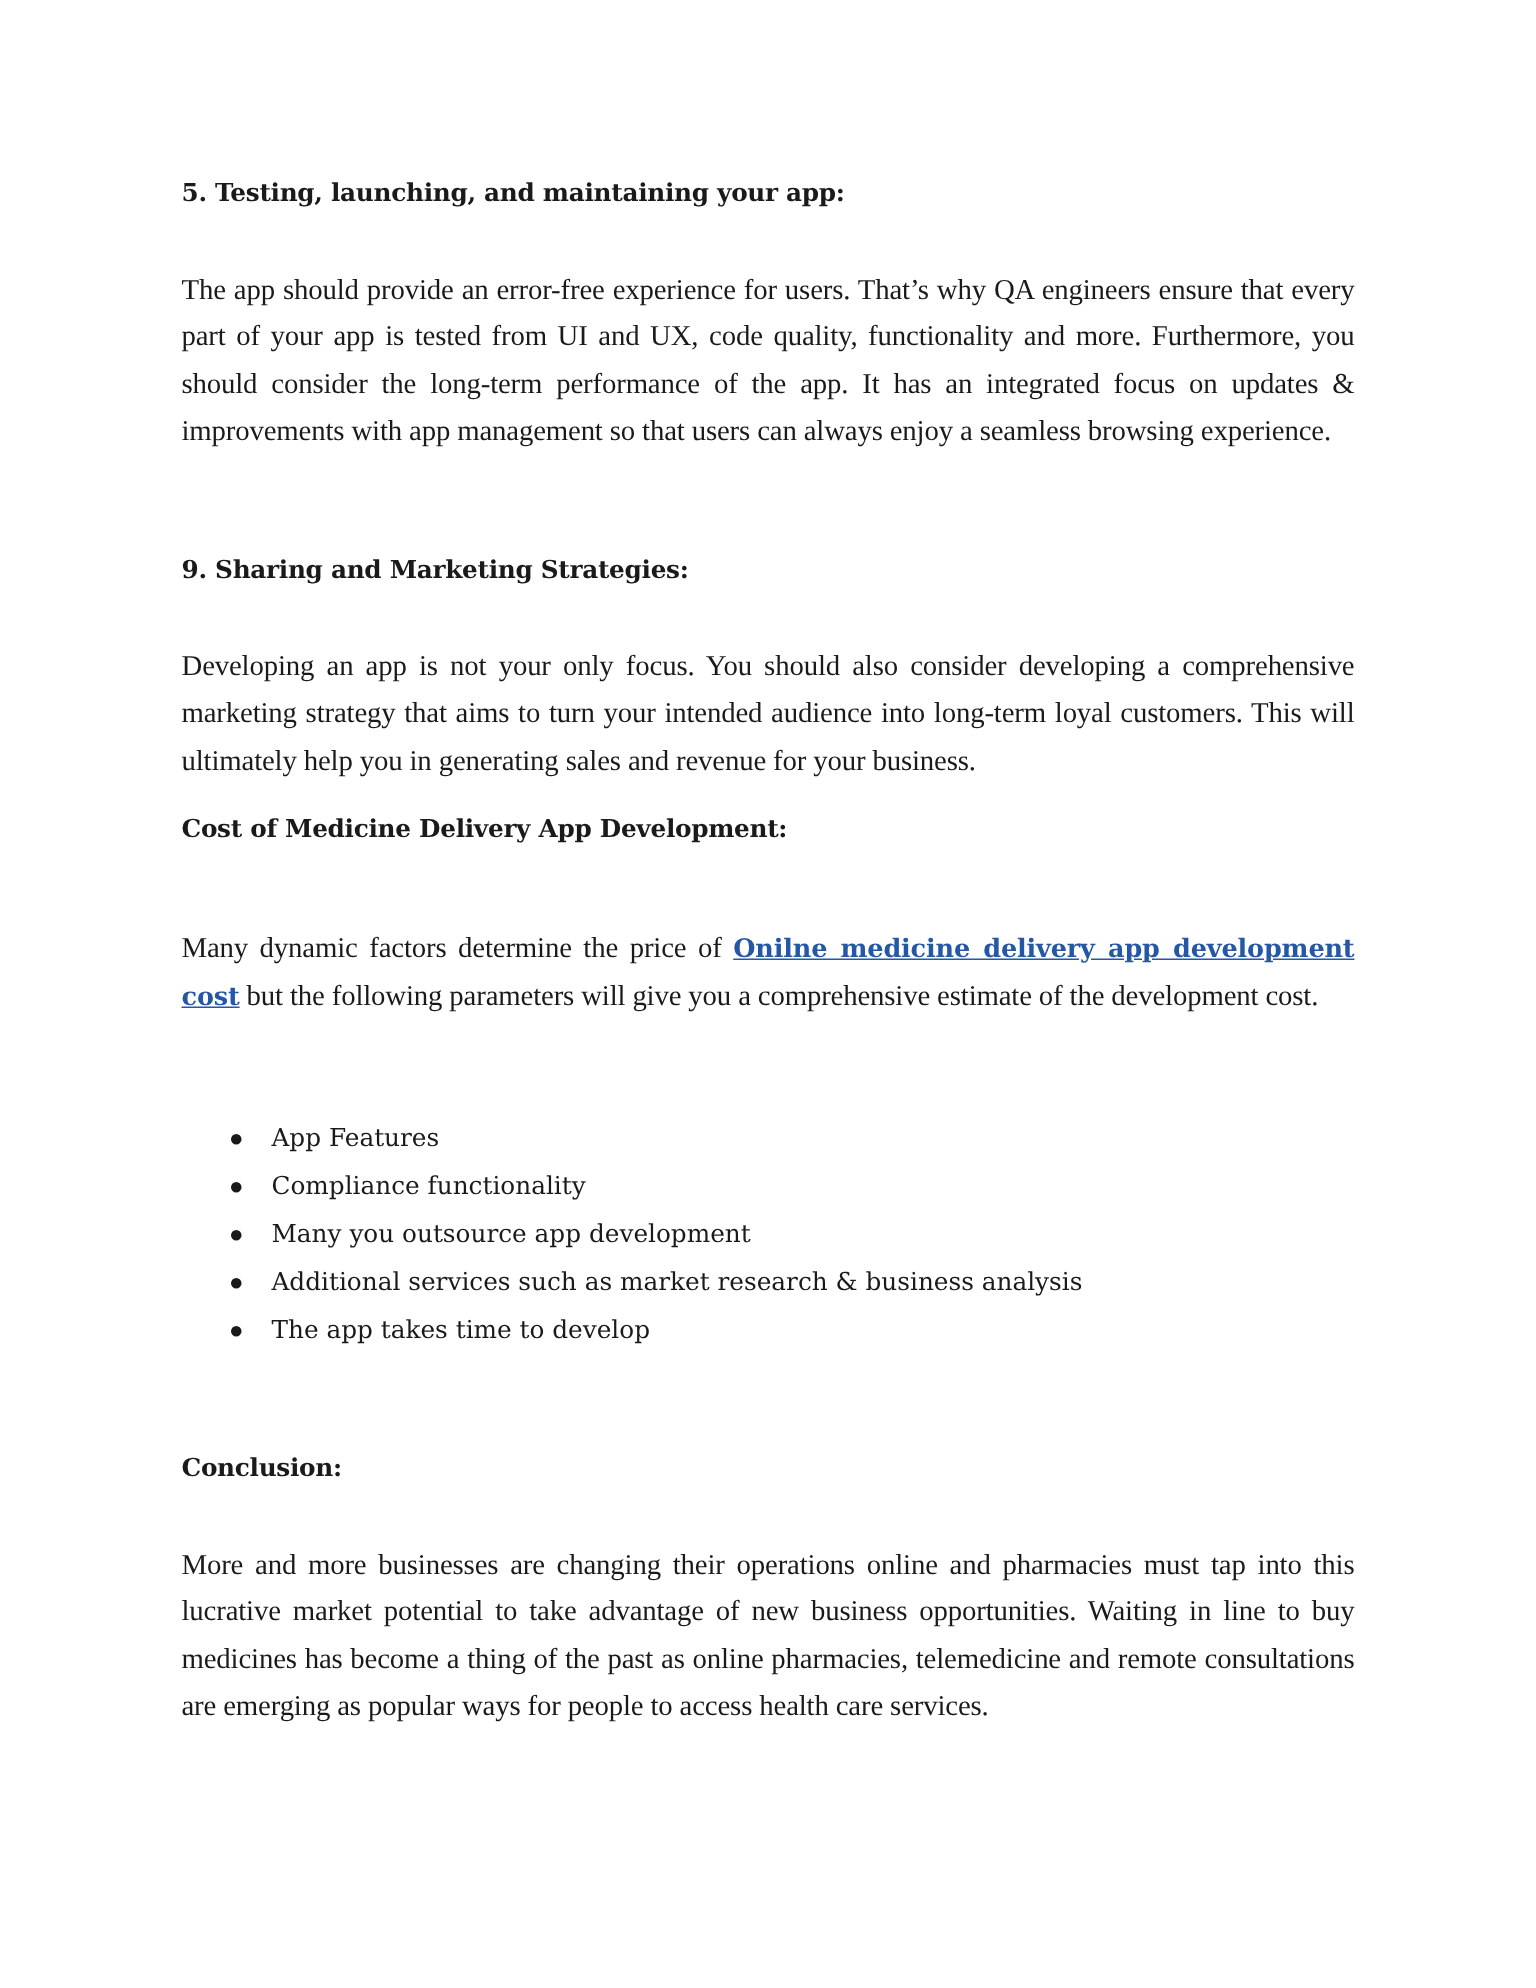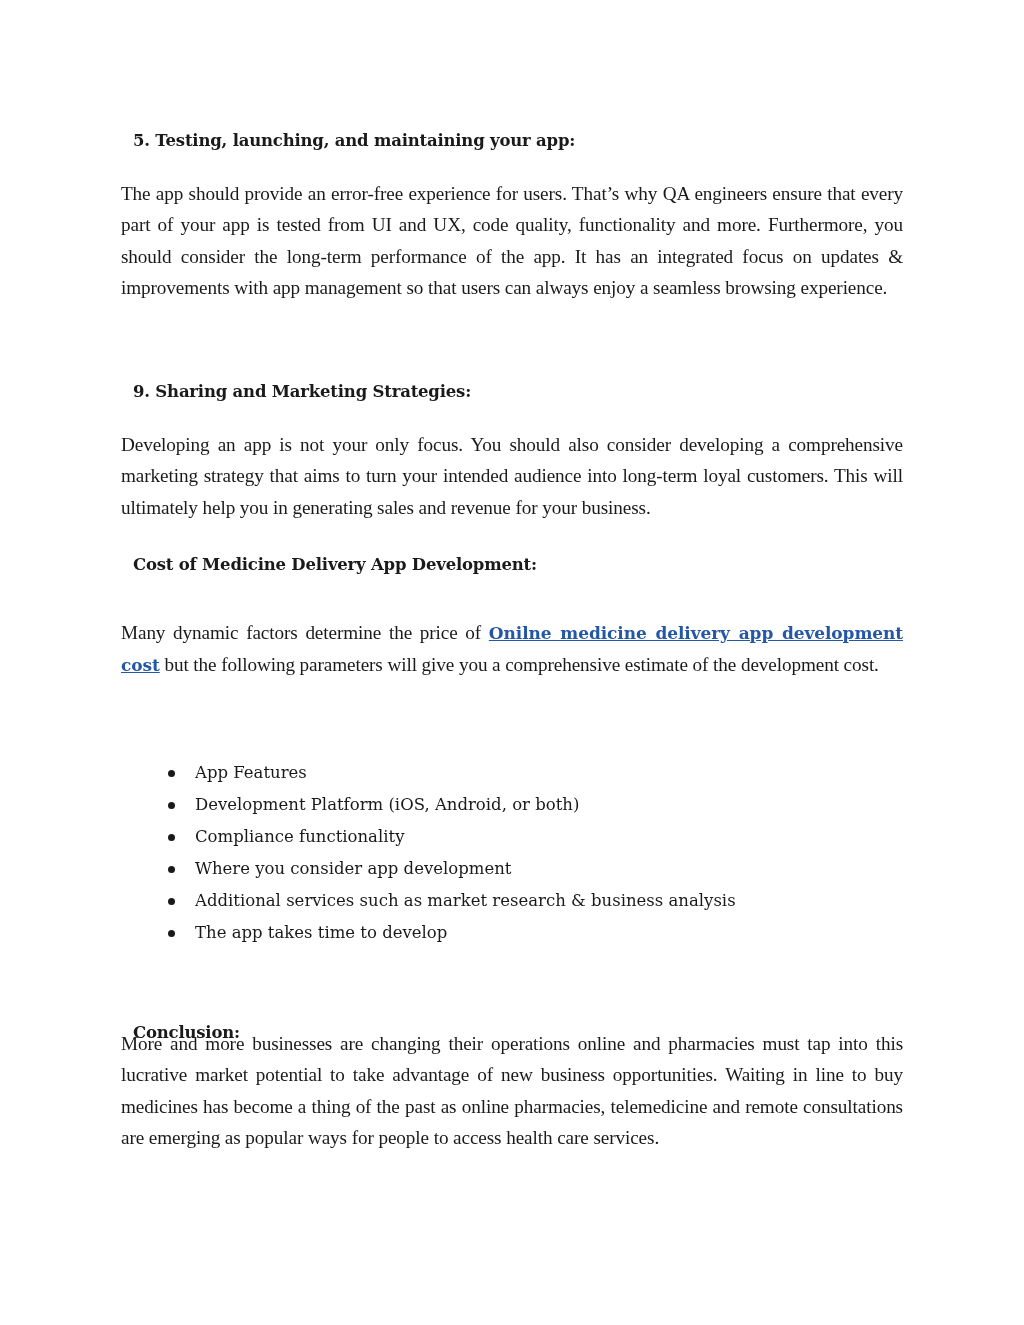--- a/index.html
+++ b/index.html
@@ -3,34 +3,34 @@
   <meta charset="utf-8">
   <style>
     html, body { margin: 0; padding: 0; background: #ffffff; }
     body { width: 1024px; height: 1325px; position: relative; overflow: hidden; }
     .page {
       position: absolute; left: 121px; top: 0; width: 782px;
       font-family: "DejaVu Serif", "Liberation Serif", serif;
       color: #1a1a1a;
     }
     .heading {
-      position: absolute; left: 0; margin: 12px;
+      position: absolute; left: 0; margin: 0;
       font-family: "DejaVu Serif", serif;
       font-weight: bold; font-size: 16.5px; letter-spacing: -0.2px;
       white-space: nowrap;
     }
     .para {
       position: absolute; left: 0; width: 782px; margin: 0;
       font-family: "Liberation Serif", serif;
       font-size: 19.2px; line-height: 31.3px;
       text-align: justify; letter-spacing: -0.1px;
     }
     .link { color: #2457a5; font-weight: bold; text-decoration: underline; font-family: "DejaVu Serif", serif; font-size: 17px; }
     .bullets {
-      position: absolute; left: 0; width: 782px; margin: 14px; padding: 0; list-style: none;
+      position: absolute; left: 0; width: 782px; margin: 0; padding: 0; list-style: none;
       font-family: "DejaVu Serif", serif; font-size: 16.5px;
     }
     .bullets li { height: 32px; line-height: 32px; position: relative; padding-left: 60px; white-space: nowrap; }
     .bullets li .dot {
       position: absolute; left: 33px; top: 13px; width: 7px; height: 7px; border-radius: 50%; background: #1a1a1a;
     }
   </style>
 </head>
 <body>
 
@@ -39,22 +39,21 @@
   <p class="para" style="top:178px">The app should provide an error-free experience for users. That’s why QA engineers ensure that every part of your app is tested from UI and UX, code quality, functionality and more. Furthermore, you should consider the long-term performance of the app. It has an integrated focus on updates &amp; improvements with app management so that users can always enjoy a seamless browsing experience.</p>
 
   <h2 class="heading" style="top:370px">9. Sharing and Marketing Strategies:</h2>
   <p class="para" style="top:429px">Developing an app is not your only focus. You should also consider developing a comprehensive marketing strategy that aims to turn your intended audience into long-term loyal customers. This will ultimately help you in generating sales and revenue for your business.</p>
 
   <h2 class="heading" style="top:543px">Cost of Medicine Delivery App Development:</h2>
   <p class="para" style="top:617px"><span>Many dynamic factors determine the price of </span><a class="link" href="#">Onilne medicine delivery app development cost</a><span> but the following parameters will give you a comprehensive estimate of the development cost.</span></p>
 
   <ul class="bullets" style="top:743px">
     <li><span class="dot"></span><span>App Features</span></li>
-    <li><span class="dot"></span><span>Development Platform (iOS, Android, or both)</span></li>
     <li><span class="dot"></span><span>Compliance functionality</span></li>
-    <li><span class="dot"></span><span>Where you consider app development</span></li>
+    <li><span class="dot"></span><span>Many you outsource app development</span></li>
     <li><span class="dot"></span><span>Additional services such as market research &amp; business analysis</span></li>
     <li><span class="dot"></span><span>The app takes time to develop</span></li>
   </ul>
 
-  <h2 class="heading" style="top:1011px">Conclusion:</h2>
+  <h2 class="heading" style="top:969px">Conclusion:</h2>
   <p class="para" style="top:1028px">More and more businesses are changing their operations online and pharmacies must tap into this lucrative market potential to take advantage of new business opportunities. Waiting in line to buy medicines has become a thing of the past as online pharmacies, telemedicine and remote consultations are emerging as popular ways for people to access health care services.</p>
 </div>
 
 </body></html>

